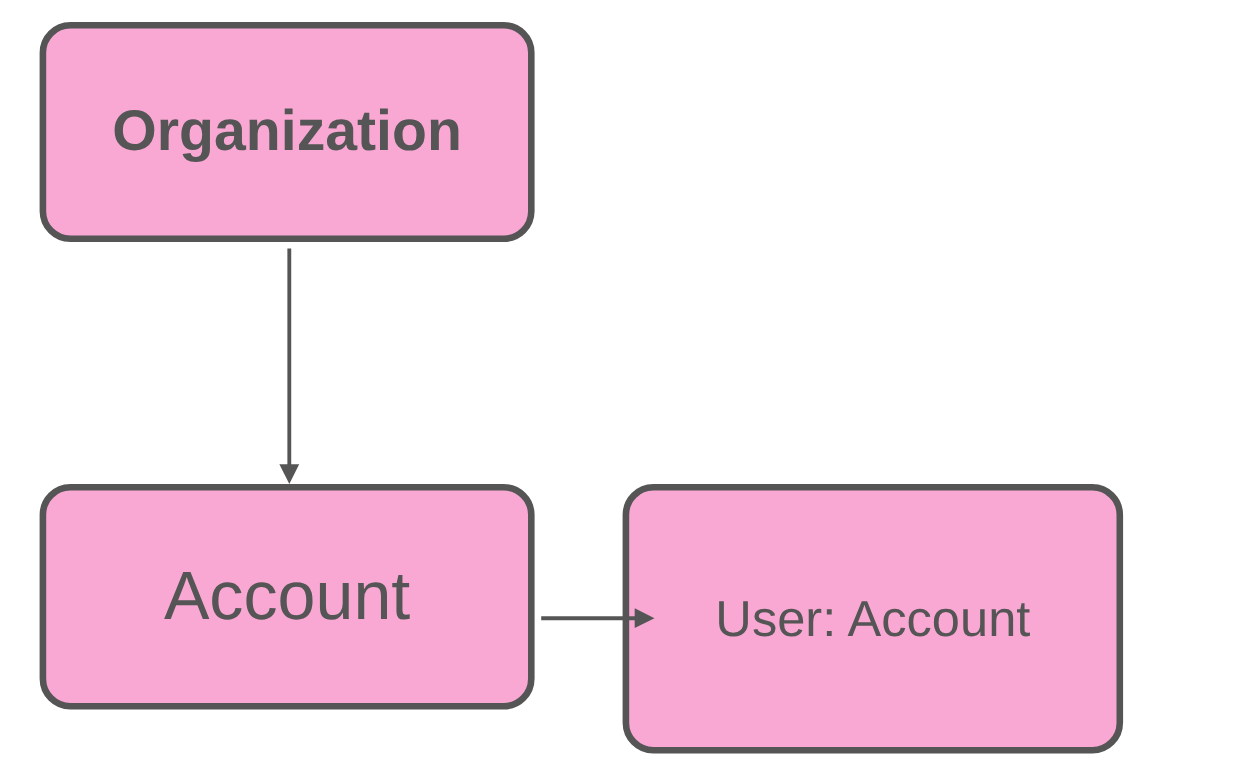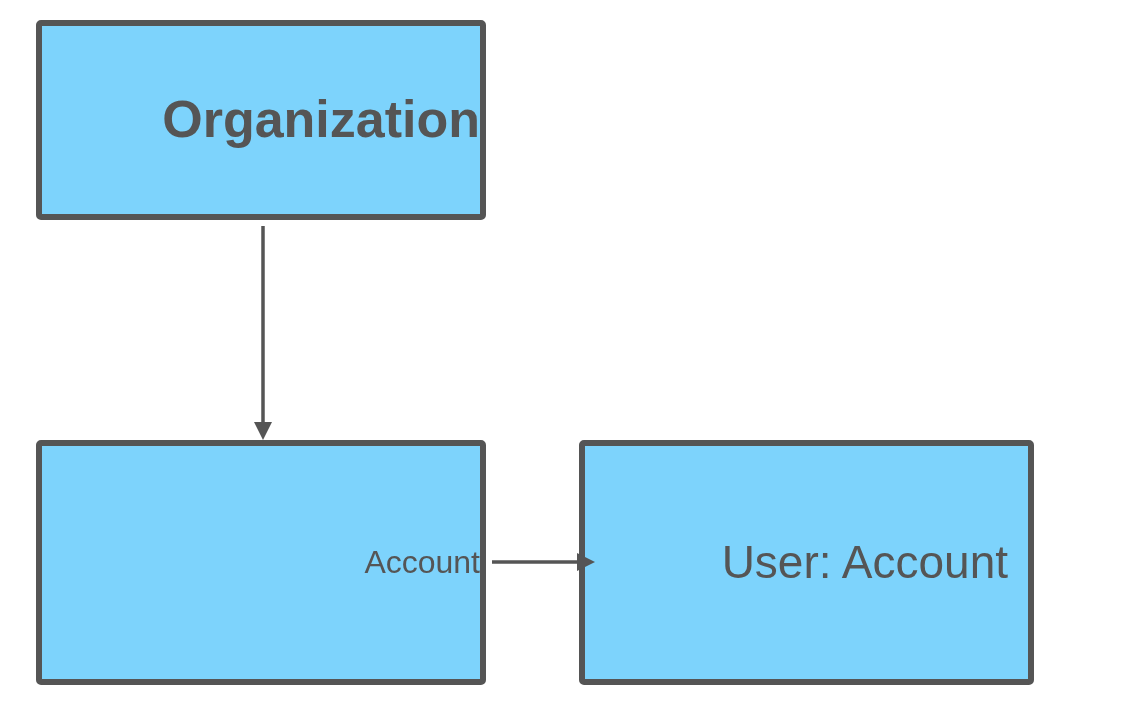--- a/index.html
+++ b/index.html
@@ -1,32 +1,32 @@
 <!DOCTYPE html>
 <html><head>
 <meta charset="utf-8">
 <style>
   * { box-sizing: border-box; margin: 0; padding: 0; }
   html, body { width: 1132px; height: 711px; background: #ffffff; font-family: "Segoe UI", "Helvetica Neue", Arial, sans-serif; }
   .canvas { position: relative; width: 1132px; height: 711px; }
   .node {
     position: absolute;
     border: 6px solid #555555;
-    border-radius: 5px;
+    border-radius: 28px;
     display: flex;
     align-items: center;
-    justify-content: flex-end;
+    justify-content: center;
     text-align: center;
     color: #555555;
-    background: #7dd3fc;
+    background: #f9a8d4;
     line-height: 1.15;
   }
   .node.org   { left: 36px;  top: 20px;  width: 450px; height: 200px; font-size: 52px; font-weight: 700; }
-  .node.acct  { left: 36px;  top: 440px; width: 450px; height: 245px; font-size: 32px; font-weight: 400; }
-  .node.user  { left: 579px; top: 440px; width: 455px; height: 245px; font-size: 46px; font-weight: 400; padding: 0 20px; }
+  .node.acct  { left: 36px;  top: 440px; width: 450px; height: 205px; font-size: 62px; font-weight: 400; }
+  .node.user  { left: 566px; top: 440px; width: 455px; height: 245px; font-size: 46px; font-weight: 400; padding: 0 20px; }
   svg.arrows { position: absolute; left: 0; top: 0; width: 1132px; height: 711px; pointer-events: none; }
   svg.arrows line { stroke: #555555; stroke-width: 3.5; }
   svg.arrows .head { fill: #555555; }
 </style>
 </head>
 <body>
 
 <div class="canvas">
 
   <div class="node org">

